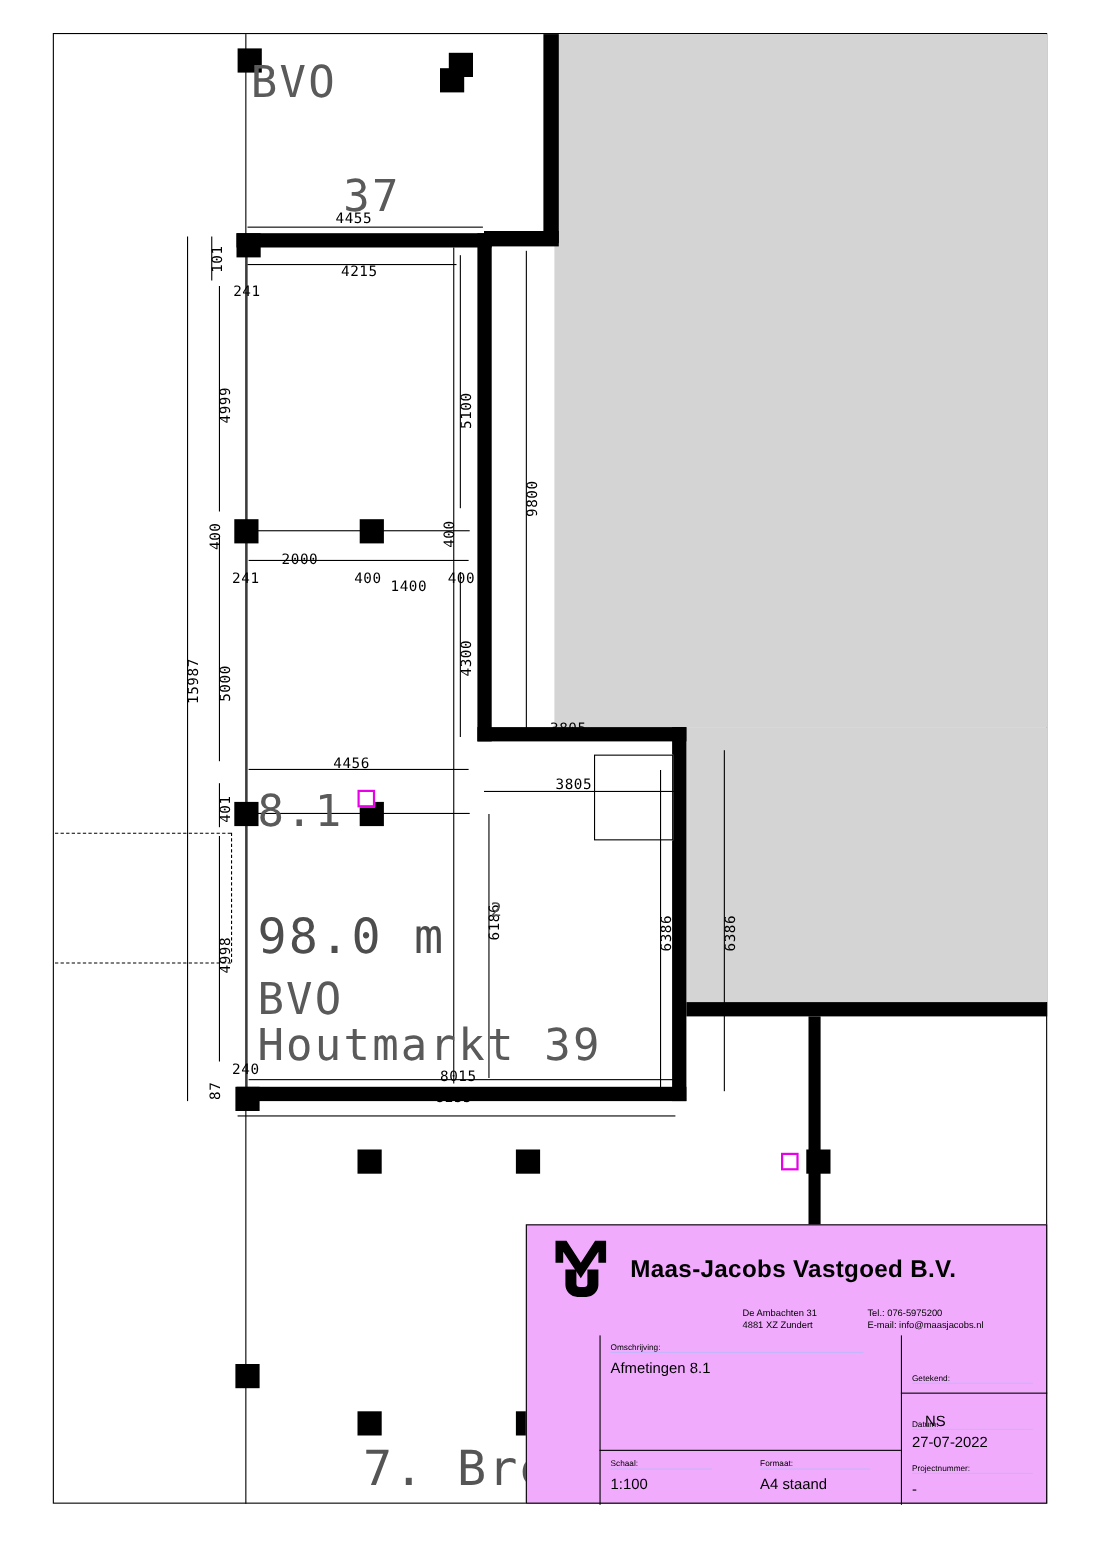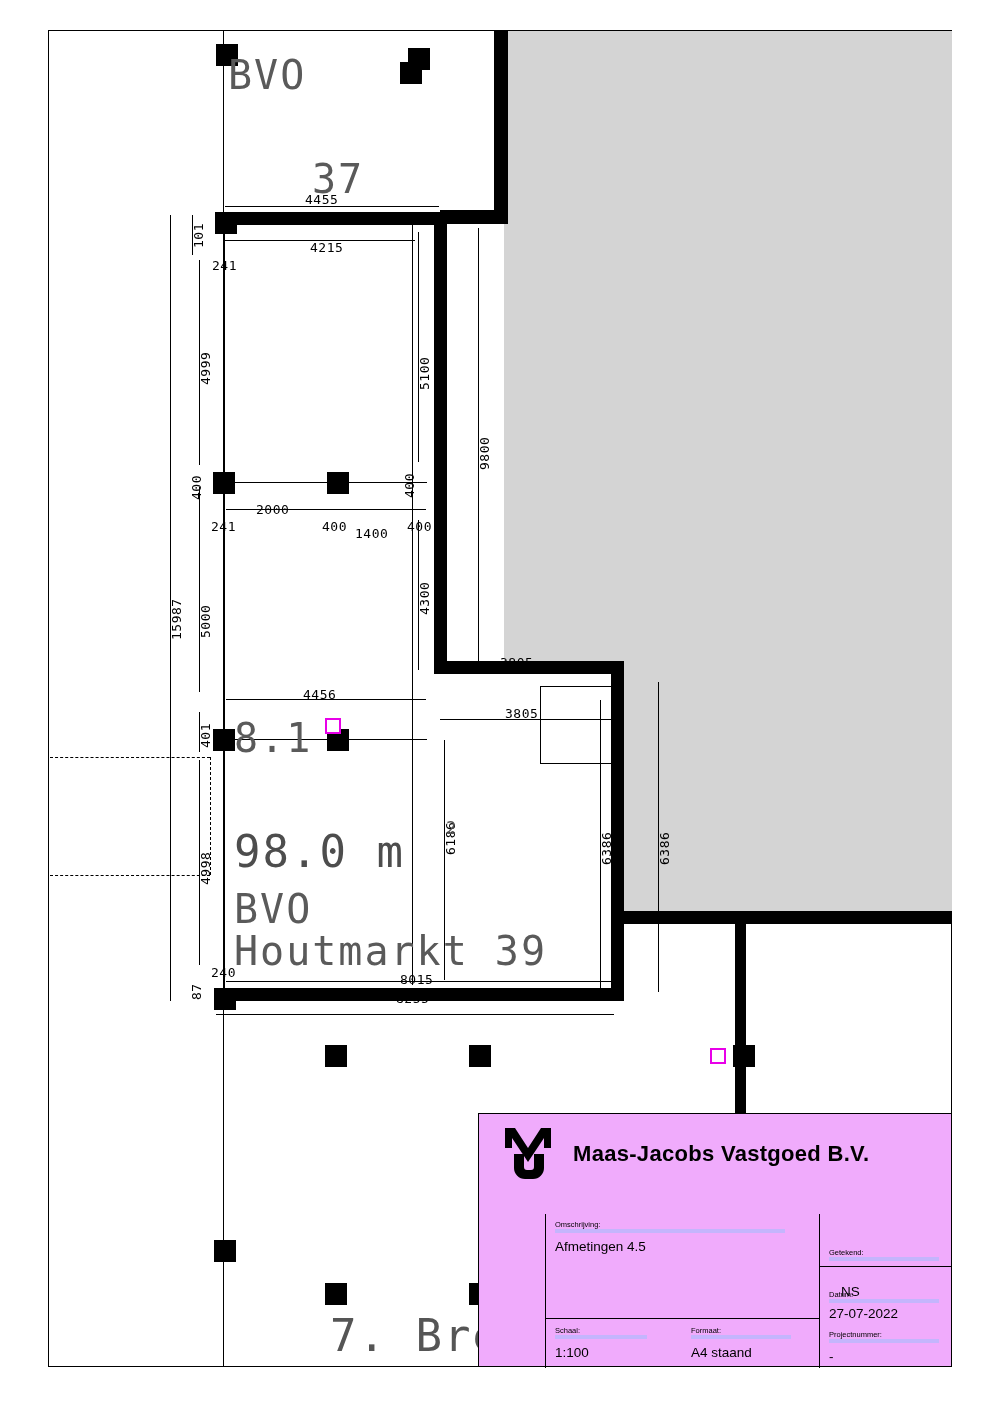--- a/index.html
+++ b/index.html
@@ -40,21 +40,21 @@
   
   .titleblock{position:absolute;left:478px;top:1113px;width:474px;height:254px;background:#f0abfc;border:1px solid #000;box-sizing:border-box;}
   .tb-head{display:flex;align-items:center;gap:18px;padding:10px 0 0 22px;}
   .logo{width:54px;height:60px;position:relative;}
   .company{font-size:22px;font-weight:bold;color:#000;letter-spacing:.3px;}
   .tb-contact{display:flex;gap:46px;padding:4px 0 0 196px;font-size:8.5px;line-height:1.35;color:#000;}
   .tb-grid{position:absolute;left:0;top:100px;right:0;bottom:0;}
   .cellbox{position:absolute;}
   .clab{font-size:7.5px;color:#000;}
   .cval{font-size:13.5px;color:#000;margin-top:6px;}
-  .uline{border-bottom:4px solid #c4b5fd;}
+  .uline{border-bottom:1px solid #c4b5fd;}
   .vsep{position:absolute;background:#000;width:1px;}
   .hsep{position:absolute;background:#000;height:1px;}
 
   
   .doorbox{position:absolute;border:1px solid #000;background:#fff;box-sizing:border-box;}
 </style>
 </head>
 <body>
 
 <div id="page">
@@ -208,31 +208,41 @@
     <div class="tb-head">
       <div class="logo">
         <svg width="54" height="60" viewBox="0 0 54 60">
           <path d="M4 4 h10 l13 20 L40 4 h10 v20 h-7 V14 l-16 24 L11 14 v10 H4 Z" fill="#000"></path>
           <path d="M33 30 h10 v14 a11 11 0 0 1 -11 11 h-8 a11 11 0 0 1 -11 -11 v-14 h10 v13 a3 3 0 0 0 3 3 h4 a3 3 0 0 0 3 -3 Z" fill="#000"></path>
         </svg>
       </div>
       <div class="company">Maas-Jacobs Vastgoed B.V.</div>
     </div>
 
+    <div class="tb-contact">
+      <div>
+        <div>De Ambachten 31</div>
+        <div>4881 XZ Zundert</div>
+      </div>
+      <div>
+        <div>Tel.: 076-5975200</div>
+        <div>E-mail: info@maasjacobs.nl</div>
+      </div>
+    </div>
 
     <div class="tb-grid">
 
       <div class="vsep" style="left:66px;top:0;height:154px;"></div>
       <div class="vsep" style="left:340px;top:0;height:154px;"></div>
       <div class="hsep" style="left:340px;top:52px;width:133px;"></div>
       <div class="hsep" style="left:66px;top:104px;width:274px;"></div>
 
       <div class="cellbox" style="left:76px;top:6px;width:250px;">
         <div class="clab uline" style="width:230px;">Omschrijving:</div>
-        <div class="cval">Afmetingen 4.5</div>
+        <div class="cval">Afmetingen 8.1</div>
       </div>
 
 
       <div class="cellbox" style="left:76px;top:112px;width:110px;">
         <div class="clab uline" style="width:92px;">Schaal:</div>
         <div class="cval">1:100</div>
       </div>
 
       <div class="cellbox" style="left:212px;top:112px;width:120px;">
         <div class="clab uline" style="width:100px;">Formaat:</div>

